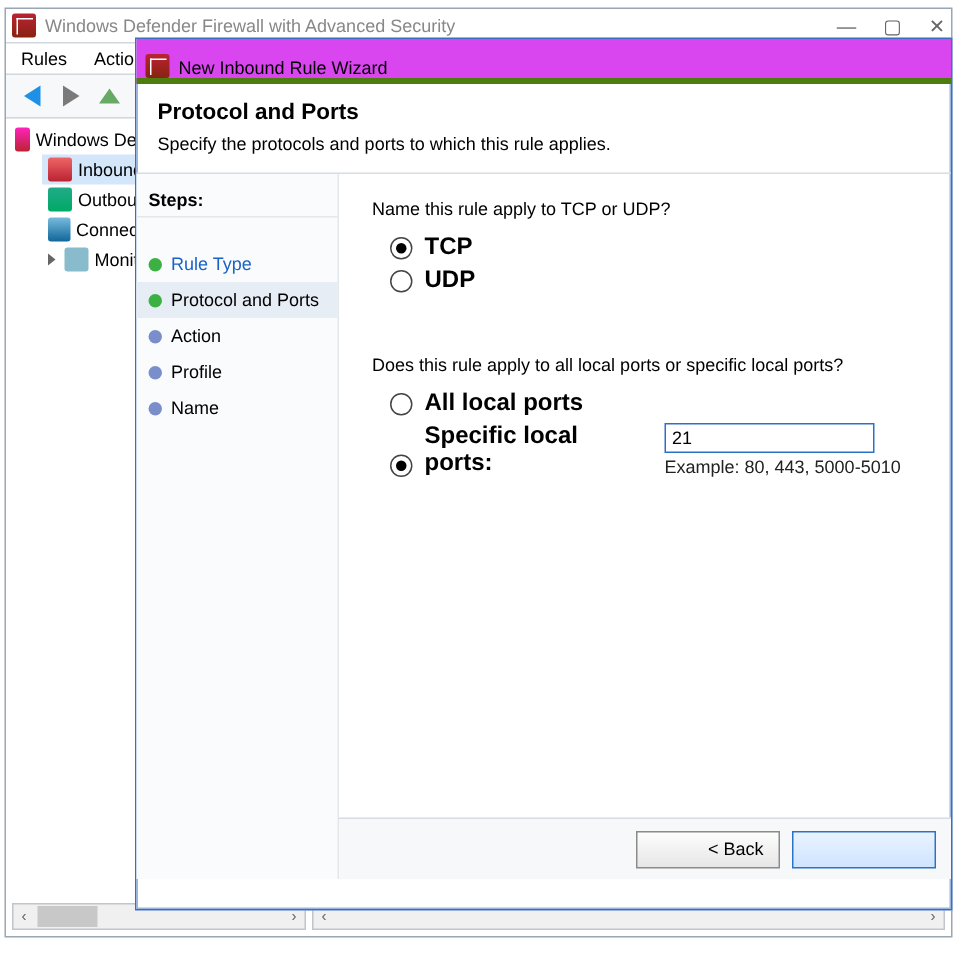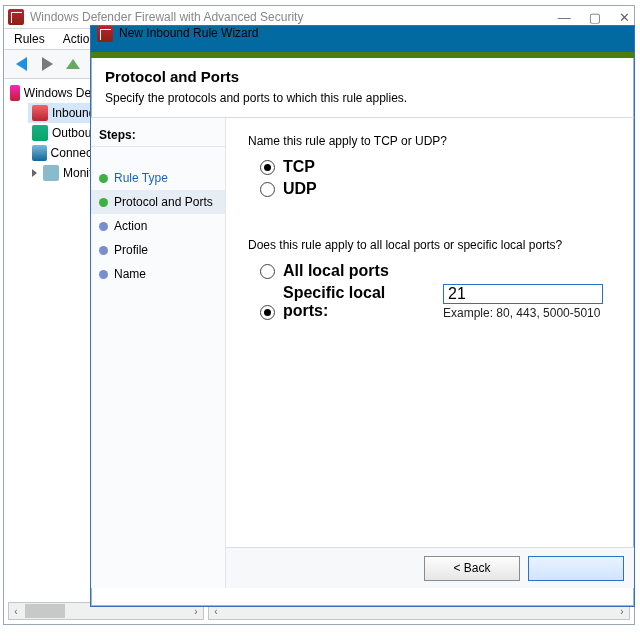--- a/index.html
+++ b/index.html
@@ -35,21 +35,21 @@
 .tree-item.sel{background:#d3e6fa}
 
 .bg-hscroll{position:absolute;left:4px;bottom:4px;right:4px;height:18px;display:flex}
 .hsc{height:18px;border:1px solid #c0c6cc;background:#f0f0f0;position:relative;box-sizing:border-box;display:flex;align-items:center}
 .hsc .thumb{height:14px;background:#c8c8c8;width:40px;margin-left:2px}
 .hsc .schev-l,.hsc .schev-r{width:14px;text-align:center;color:#666;font-size:10px}
 .hsc .schev-r{margin-left:auto}
 
 
 .wizard{position:absolute;left:90px;top:25px;width:545px;height:582px;border:1px solid #3a6fbf;background:#fff;box-shadow:0 0 0 1px #9ab5dd inset;box-sizing:border-box}
-.wz-title{height:26px;background:#0369a1;display:flex;align-items:flex-start;padding:0 6px;border-bottom:6px solid #4d7c0f}
+.wz-title{height:26px;background:#d946ef;display:flex;align-items:flex-end;padding:0 6px;border-bottom:4px solid #4d7c0f}
 .wz-title .icn{width:16px;height:16px;background:linear-gradient(#b23,#821);border-radius:2px;margin-right:6px;position:relative}
 .wz-title .icn::after{content:"";position:absolute;left:3px;top:3px;width:10px;height:10px;border:1px solid #fff;border-bottom:none;border-right:none}
 .wz-header{padding:10px 14px 12px;border-bottom:1px solid #d7dde4}
 .wz-header h1{margin:0 0 6px 0;font-size:15px;font-weight:bold}
 .wz-header .sub{font-size:12px}
 .wz-body{display:flex;height:470px}
 .wz-steps{width:135px;border-right:1px solid #e3e7ec;background:#fafbfc;box-sizing:border-box;padding:6px 0}
 .steps-hdr{font-weight:bold;padding:4px 8px;border-bottom:1px solid #e3e7ec;margin-bottom:19px}
 .step{display:flex;align-items:center;gap:6px;padding:5px 8px}
 .step .bullet{width:9px;height:9px;border-radius:50%}
@@ -59,24 +59,24 @@
 .step.cur{background:#e7edf4;color:#000}
 .step.todo .bullet{background:#7a8ecb}
 .wz-content{flex:1;padding:16px 14px 10px 22px;box-sizing:border-box;position:relative}
 .q{font-size:12px;margin-bottom:10px}
 .radio-row{display:flex;align-items:center;gap:8px;margin:4px 0 4px 12px}
 .radio{width:13px;height:13px;border:1px solid #444;border-radius:50%;display:inline-flex;align-items:center;justify-content:center;background:#fff}
 .radio.sel::after{content:"";width:7px;height:7px;border-radius:50%;background:#000}
 .radio-row label{font-size:16px}
 .radio-row.bold label{font-weight:bold}
 .ports-input{margin-left:12px;display:flex;flex-direction:column;align-items:flex-start}
-.ports-input input{width:160px;height:20px;border:1px solid #2a72c8;padding:1px 4px;font-size:16px;box-sizing:border-box}
+.ports-input input{width:140px;height:20px;border:1px solid #2a72c8;padding:1px 4px;font-size:12px;box-sizing:border-box}
 .ports-input .ex{font-size:12px;color:#222;margin-top:2px}
 .wz-footer{position:absolute;right:0;bottom:0;left:0;height:40px;border-top:1px solid #d7dde4;display:flex;align-items:center;justify-content:flex-end;padding:0 10px;gap:8px;background:#f6f8fa}
-.btn{min-width:74px;height:23px;border:1px solid #8a8a8a;background:linear-gradient(#fdfdfd,#e6e6e6);font-size:12px;display:inline-flex;align-items:center;justify-content:center;padding:0 10px}
+.btn{min-width:74px;height:23px;border:1px solid #8a8a8a;background:linear-gradient(#fdfdfd,#e6e6e6);font-size:12px;display:inline-flex;align-items:center;justify-content:flex-end;padding:0 10px}
 .btn.primary{border-color:#2a72c8;background:linear-gradient(#eaf3ff,#cfe4ff)}
 </style>
 </head>
 <body>
 <div class="stage">
 
 <div class="bgwin">
   <div class="bg-titlebar">
     <span class="icn"></span>
     <span>Windows Defender Firewall with Advanced Security</span>

